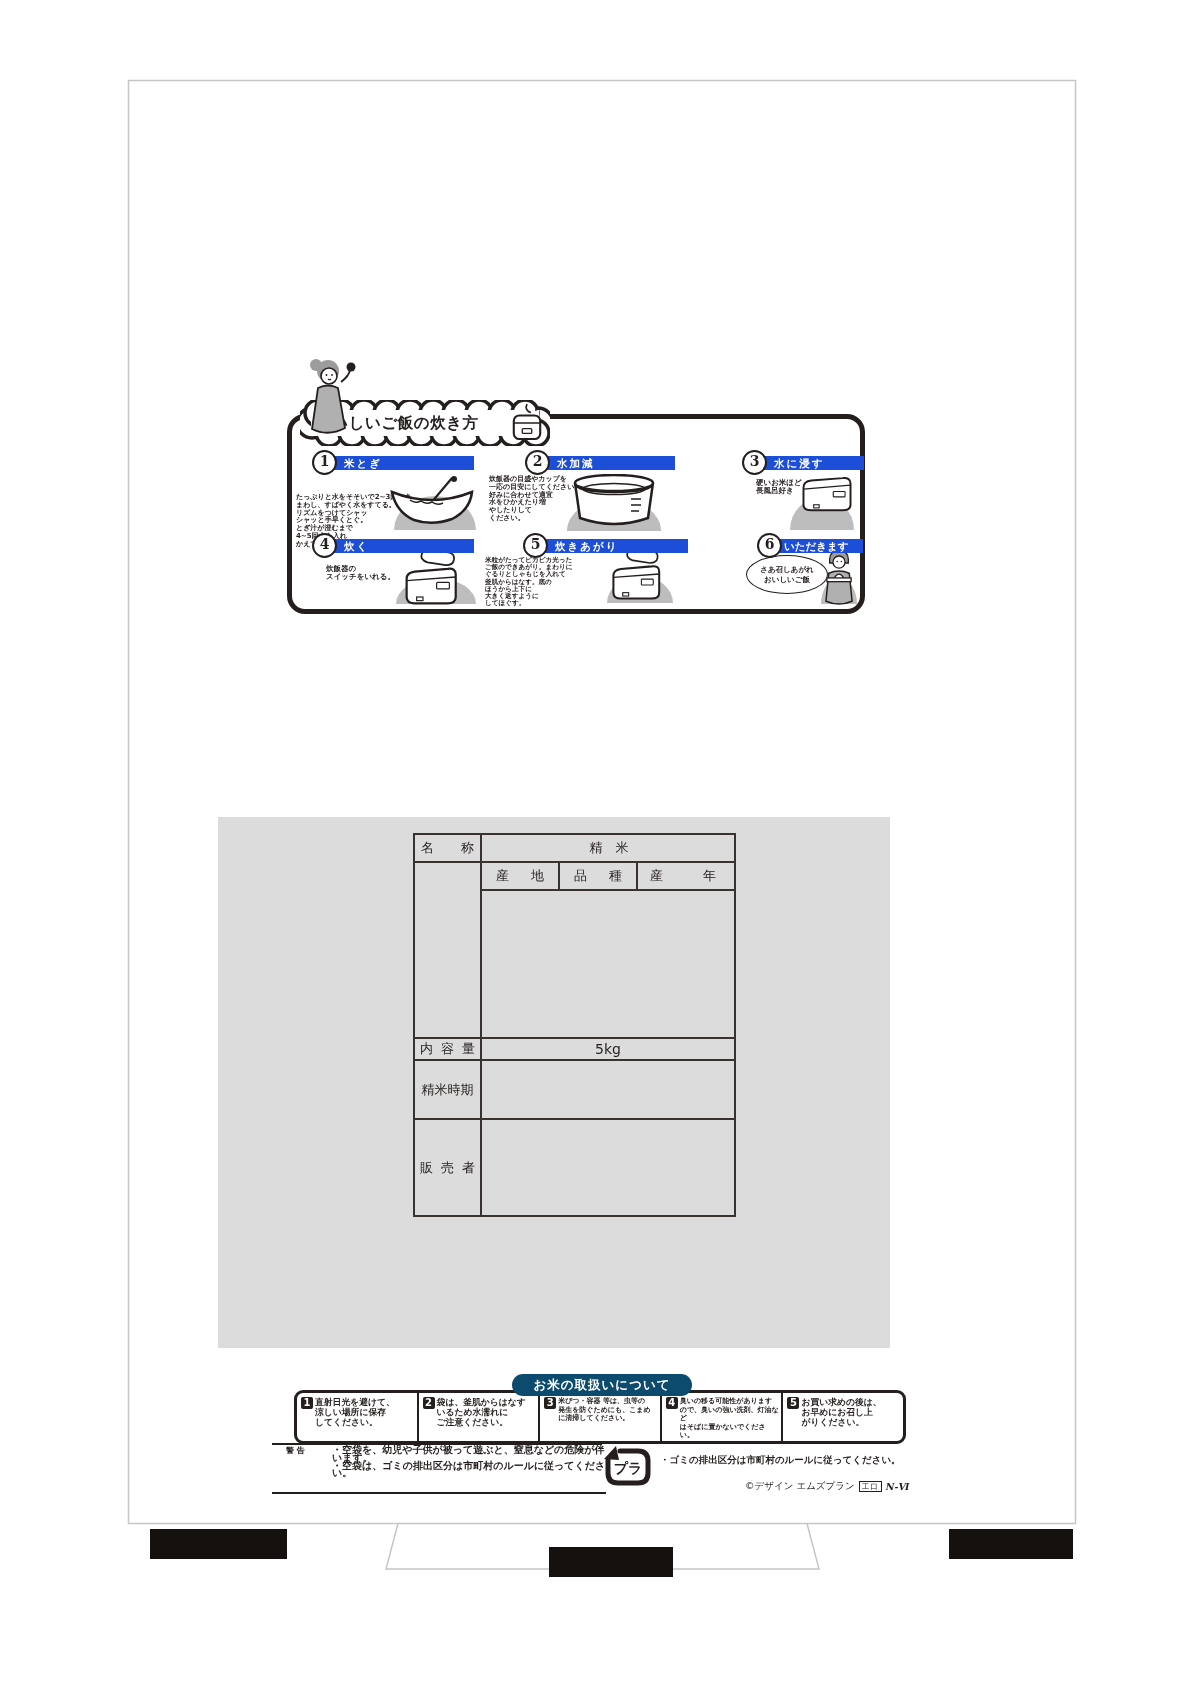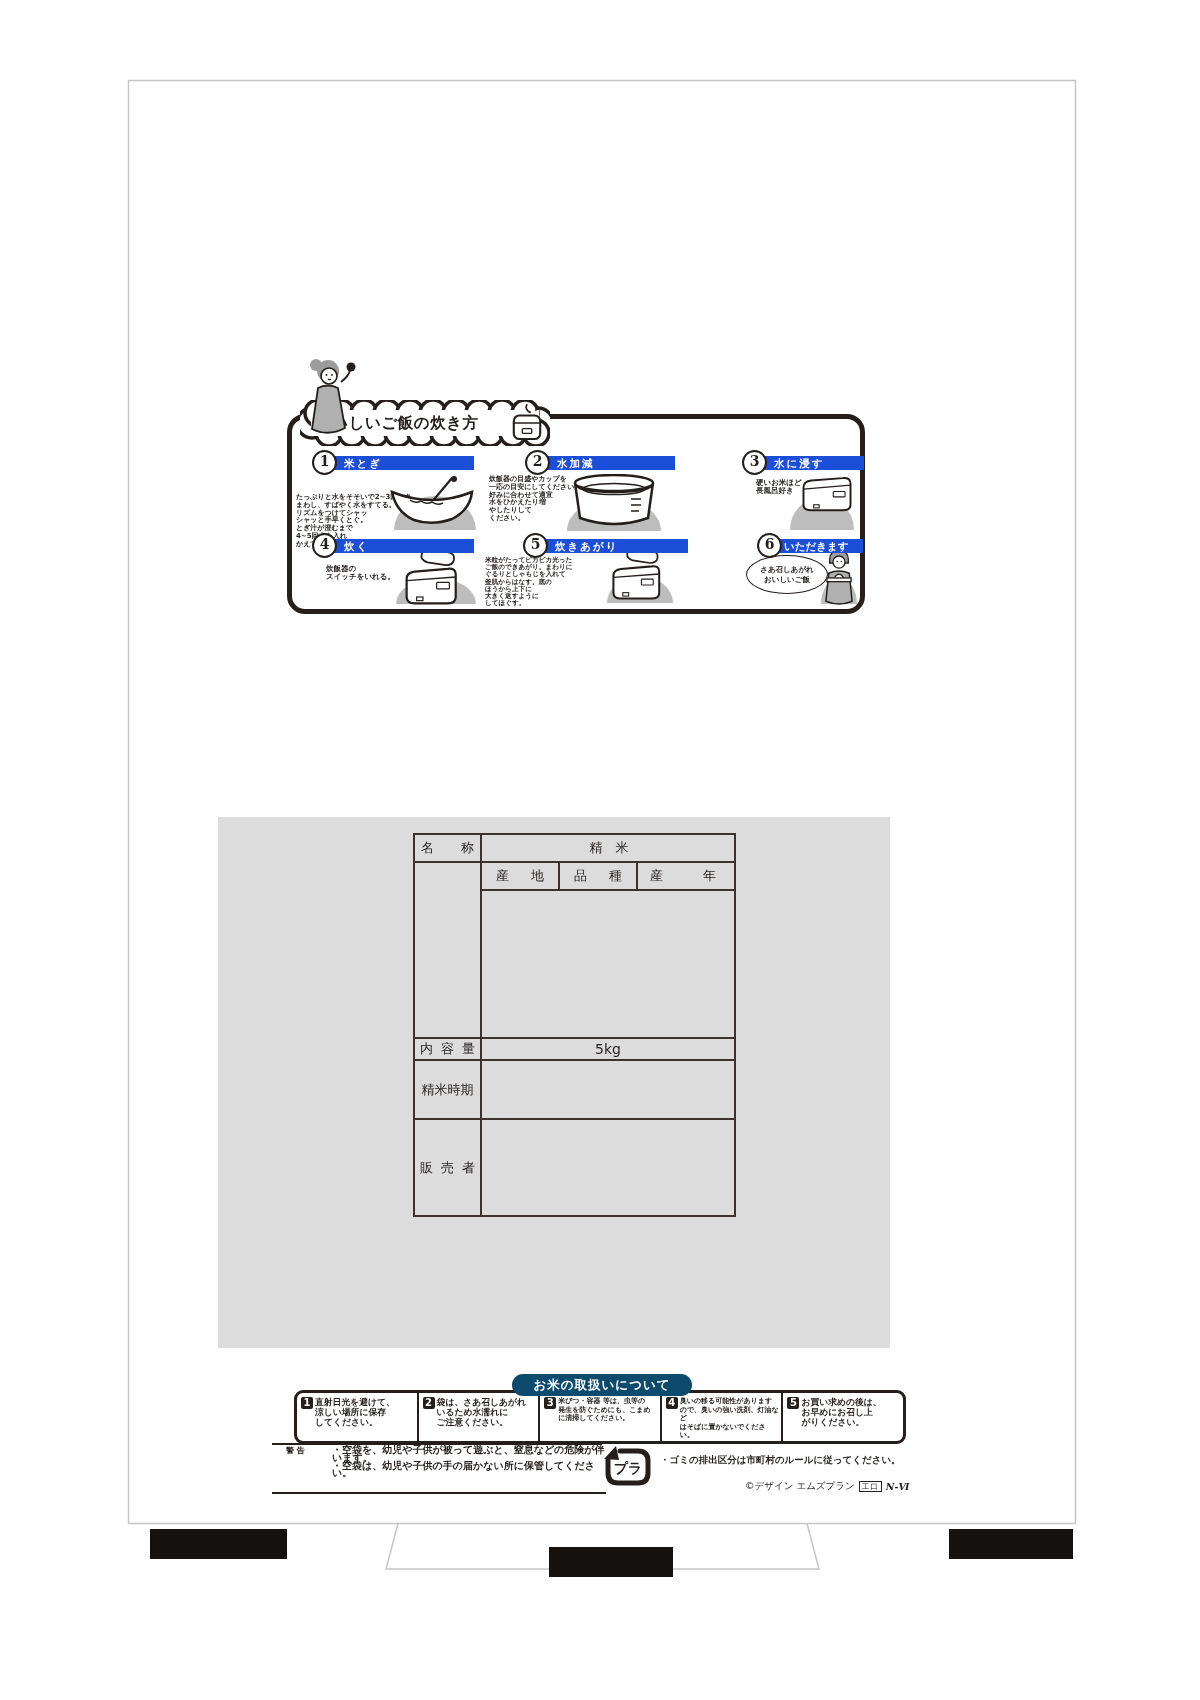--- a/index.html
+++ b/index.html
@@ -308,21 +308,21 @@
     <div id="handling-badge">お米の取扱いについて</div>
     <div id="handling-box">
       <div class="hcol">
         <span class="hnum">1</span>
         <span class="htxt f9 pre">直射日光を避けて、
 涼しい場所に保存
 してください。</span>
       </div>
       <div class="hcol">
         <span class="hnum">2</span>
-        <span class="htxt f9 pre">袋は、さあ召しあがれ
+        <span class="htxt f9 pre">袋は、釜肌からはなす
 いるため水濡れに
 ご注意ください。</span>
       </div>
       <div class="hcol">
         <span class="hnum">3</span>
         <span class="htxt f7 pre">米びつ・容器 等は、虫等の
 発生を防ぐためにも、こまめ
 に清掃してください。</span>
       </div>
       <div class="hcol">
@@ -340,21 +340,21 @@
     </div>
   </section>
 
   <section>
     <div id="warn-rule-top"></div>
     <div id="warn-block">
       <div class="warn-row">
         <div class="warn-label">警 告</div>
         <div class="warn-list">
           <div>・空袋を、幼児や子供が被って遊ぶと、窒息などの危険が伴います。</div>
-          <div>・空袋は、幼児や子供の手の届かない所に保管してください。</div>
+          <div>・空袋は、ゴミの排出区分は市町村のルールに従ってください。</div>
         </div>
       </div>
     </div>
     <div id="warn-rule-bottom"></div>
   </section>
 
   <svg id="pla-mark" width="48" height="42" viewBox="0 0 48 42">
     <path d="M16 5 H34 Q44 5 44 15 V27 Q44 37 34 37 H14 Q4 37 4 27 V13" fill="none" stroke="#241f1d" stroke-width="5" stroke-linecap="round"></path>
     <polygon points="12,0 0,13 15,14" fill="#241f1d"></polygon>
     <text x="24" y="27" text-anchor="middle" font-size="14" font-weight="bold" fill="#241f1d" font-family="DejaVu Sans, sans-serif">プラ</text>

